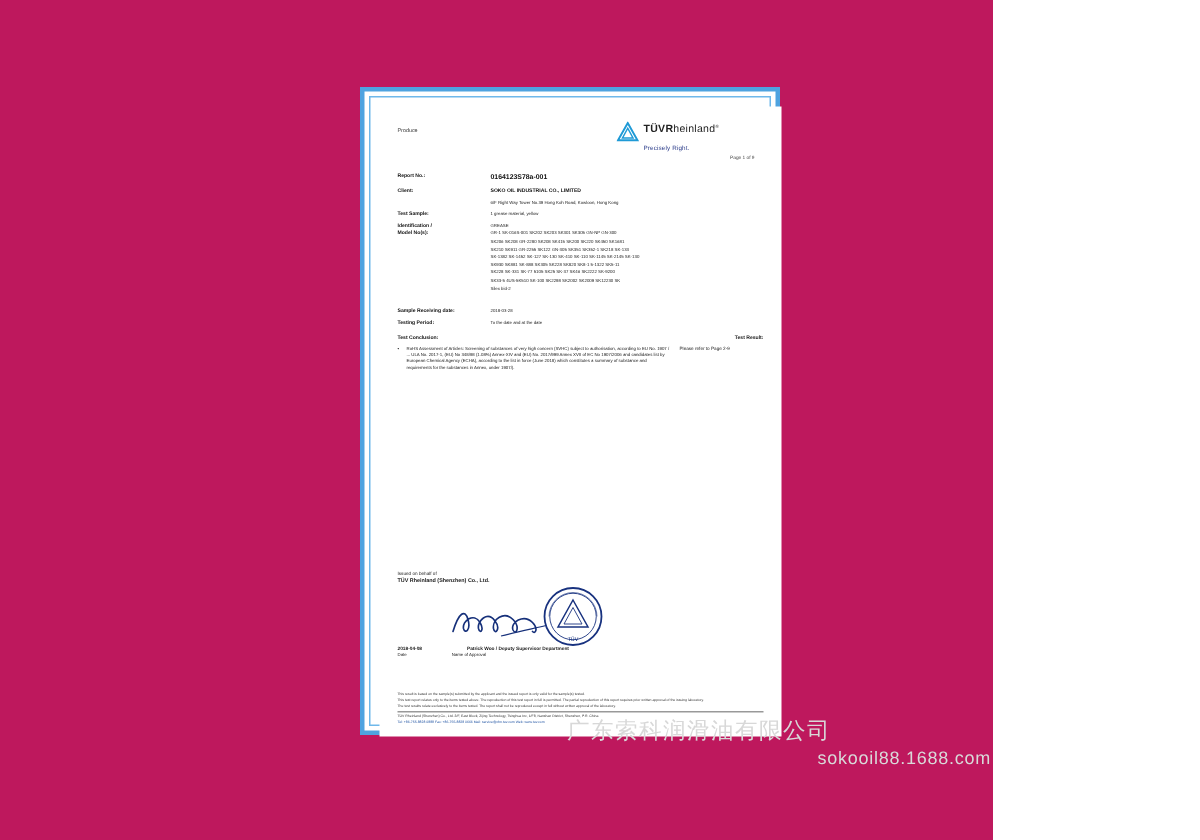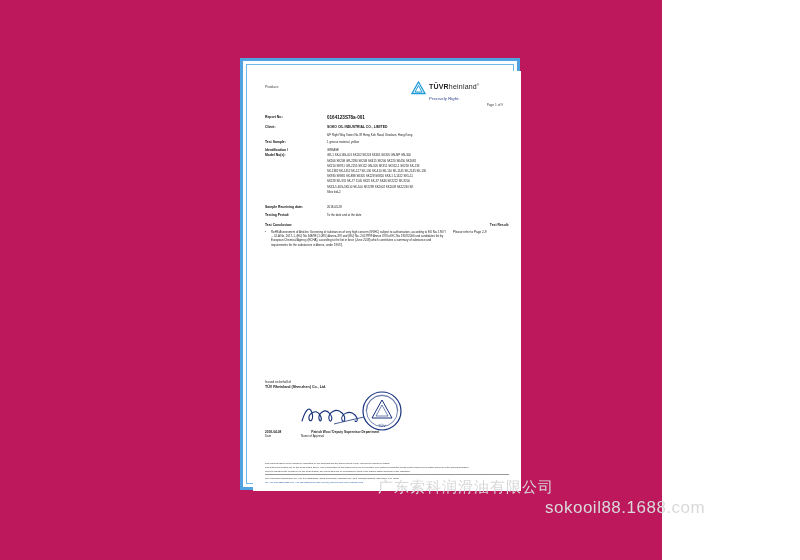--- a/index.html
+++ b/index.html
@@ -249,21 +249,21 @@
     font-size: 15px;
     color: #d8d8d8;
     letter-spacing: 1px;
     white-space: nowrap;
     font-family: "DejaVu Sans", sans-serif;
   }
   .wm-site {
     position: absolute;
     left: 545px;
     top: 498px;
-    font-size: 17px;
+    font-size: 12px;
     color: #d9d9d9;
     letter-spacing: .5px;
     white-space: nowrap;
     font-family: "Liberation Sans", sans-serif;
   }
 </style>
 </head>
 <body>
 
 <div id="root">

